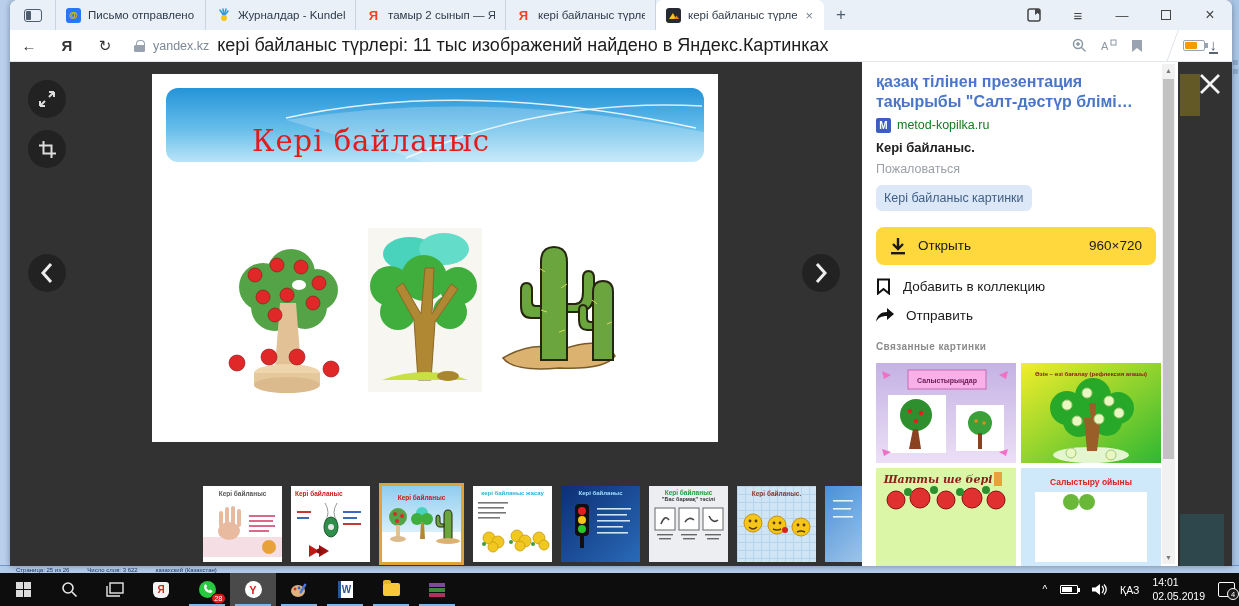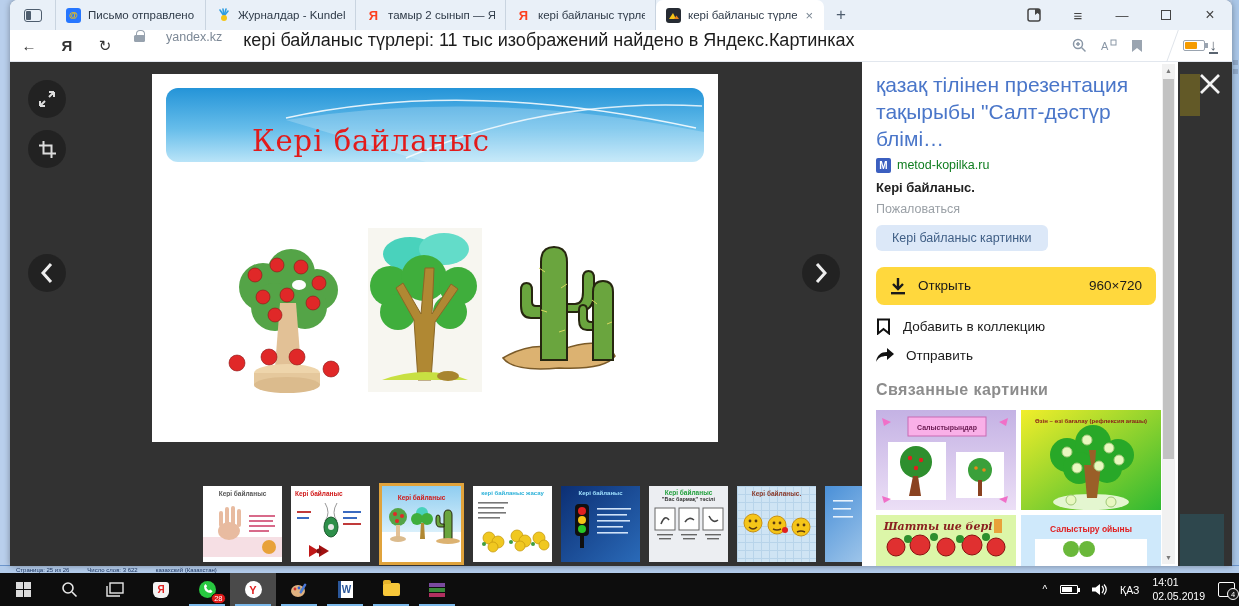--- a/index.html
+++ b/index.html
@@ -26,21 +26,21 @@
   .winctrls { margin-left:auto; display:flex; align-items:center; gap:0; }
   .wc { width:44px; height:30px; display:flex; align-items:center; justify-content:center; color:#444; cursor:pointer; }
   .wc.menu { font-size:15px; }
   .wc.min { font-size:13px; }
   .maxbox { width:10px; height:10px; border:1.5px solid #444; }
   .wc.close { font-size:16px; }
 
   
   .addrbar { position:relative; height:32px; background:#fff; border-bottom:1px solid #e2e7ee; display:flex; align-items:center; }
   .nav-ico { width:38px; text-align:center; font-size:15px; color:#333; cursor:pointer; }
-  .urlbox { flex:1; height:32px; display:flex; gap:21px; padding-left:10px; position:relative; }
+  .urlbox { flex:1; height:32px; display:flex; align-items:center; gap:8px; padding-left:10px; position:relative; }
   .lock { position:relative; width:11px; height:12px; flex:0 0 11px; }
   .lock::before { content:""; position:absolute; left:2px; top:0; width:7px; height:7px; border:1.5px solid #97a2ae; border-bottom:none; border-radius:4px 4px 0 0; }
   .lock::after { content:""; position:absolute; left:0; top:5px; width:11px; height:7px; background:#97a2ae; border-radius:1.5px; }
   .url-domain { color:#7c8896; font-size:12.5px; }
   .url-query { color:#1c1c1c; font-size:18px; white-space:nowrap; overflow:hidden; }
   .url-icons { margin-left:auto; display:flex; align-items:center; gap:14px; padding-right:8px; }
   .ribbon-cut { width:14px; height:32px; border-right:1px solid #dfe4ea; transform:skewX(-20deg); margin:0 2px; }
   .battery { width:22px; height:11px; border:1.5px solid #9aa4b0; border-radius:2px; position:relative; margin-right:4px; }
   .battery::before { content:""; position:absolute; left:1px; top:1px; bottom:1px; width:12px; background:#f59b00; border-radius:1px; }
   .battery::after { content:""; position:absolute; right:-4px; top:2px; width:2.5px; height:5px; background:#9aa4b0; }
@@ -59,32 +59,32 @@
   .hint-block { position:absolute; opacity:.55; }
 
   
   .thumbstrip { position:absolute; left:0; top:420px; width:100%; height:84px; display:flex; align-items:center; gap:9px; padding-left:193px; }
   .thumb { width:79px; height:76px; flex:0 0 79px; overflow:hidden; position:relative; cursor:pointer; background:#fff; }
   .thumb.selected { border:3px solid #e0a33c; width:85px; flex-basis:85px; height:82px; }
   .tt { font-weight:bold; white-space:nowrap; overflow:hidden; }
 
   
   .sidebar { position:absolute; left:852px; top:0; width:316px; height:504px; background:#fff; padding:10px 22px 0 14px; overflow:hidden; z-index:5; }
-  .s-title { display:block; color:#4a76c9; font-size:21px; line-height:1.28; cursor:pointer; }
+  .s-title { display:block; color:#4a76c9; font-size:16px; line-height:1.28; cursor:pointer;font-weight:bold; }
   .s-source { display:flex; align-items:center; gap:6px; margin-top:5px; }
   .m-ico { width:15px; height:15px; background:#3b5fc0; color:#fff; font-size:10px; font-weight:bold; display:flex; align-items:center; justify-content:center; border-radius:2px; }
   .s-source span.dom { color:#0f7d1f; font-size:12.5px; font-weight:normal; }
   .s-caption { margin-top:7px; font-size:13px; font-weight:bold; color:#222; }
   .s-report { margin-top:7px; font-size:12.5px; color:#9aa0a6; cursor:pointer; }
-  .chip { display:inline-block; margin-top:9px; background:#dce8f8; color:#3f5e85; font-size:12.5px; padding:6px 16px; border-radius:6px; cursor:pointer; }
+  .chip { display:inline-block; margin-top:9px; background:#dce8f8; color:#3f5e85; font-size:12.5px; padding:6px 8px; border-radius:6px; cursor:pointer; }
   .open-btn { margin-top:16px; height:38px; background:#ffd83d; border-radius:8px; display:flex; align-items:center; gap:12px; padding:0 14px; cursor:pointer; }
   .open-btn .lbl { font-size:13.5px; color:#1a1a1a; }
   .open-btn .size { margin-left:auto; font-size:13.5px; color:#1a1a1a; }
   .action { display:flex; align-items:center; gap:12px; margin-top:13px; font-size:13.5px; color:#1a1a1a; cursor:pointer; }
-  .rel-header { margin-top:18px; font-size:16px; font-weight:bold; color:#8c8c8c; letter-spacing:.4px; }
+  .rel-header { margin-top:18px; font-size:10px; font-weight:bold; color:#8c8c8c; letter-spacing:.4px; }
   .rel-grid { margin-top:11px; display:grid; grid-template-columns:140px 140px; gap:5px; }
   .rel { height:100px; overflow:hidden; position:relative; cursor:pointer; }
   .sb-scroll { position:absolute; right:3px; top:2px; width:13px; height:500px; background:#f1f1f1; }
   .sb-arrow { height:13px; display:flex; align-items:center; justify-content:center; font-size:7px; color:#7a7a7a; }
   .sb-thumb { position:absolute; left:1px; top:15px; width:11px; height:380px; background:#c2c2c2; }
   .sb-arrow.down { position:absolute; bottom:0; left:0; right:0; }
 
   
   .word-statusbar { position:absolute; left:0; top:565px; width:1239px; height:8px; background:#b3cceb; border-top:1px solid #6d96cc; display:flex; align-items:center; gap:18px; padding-left:16px; font-size:6px; color:#1f3864; overflow:hidden; }
   .desktop-edge-right { position:absolute; right:0; top:0; width:7px; height:566px; background:#aac7e8; }

